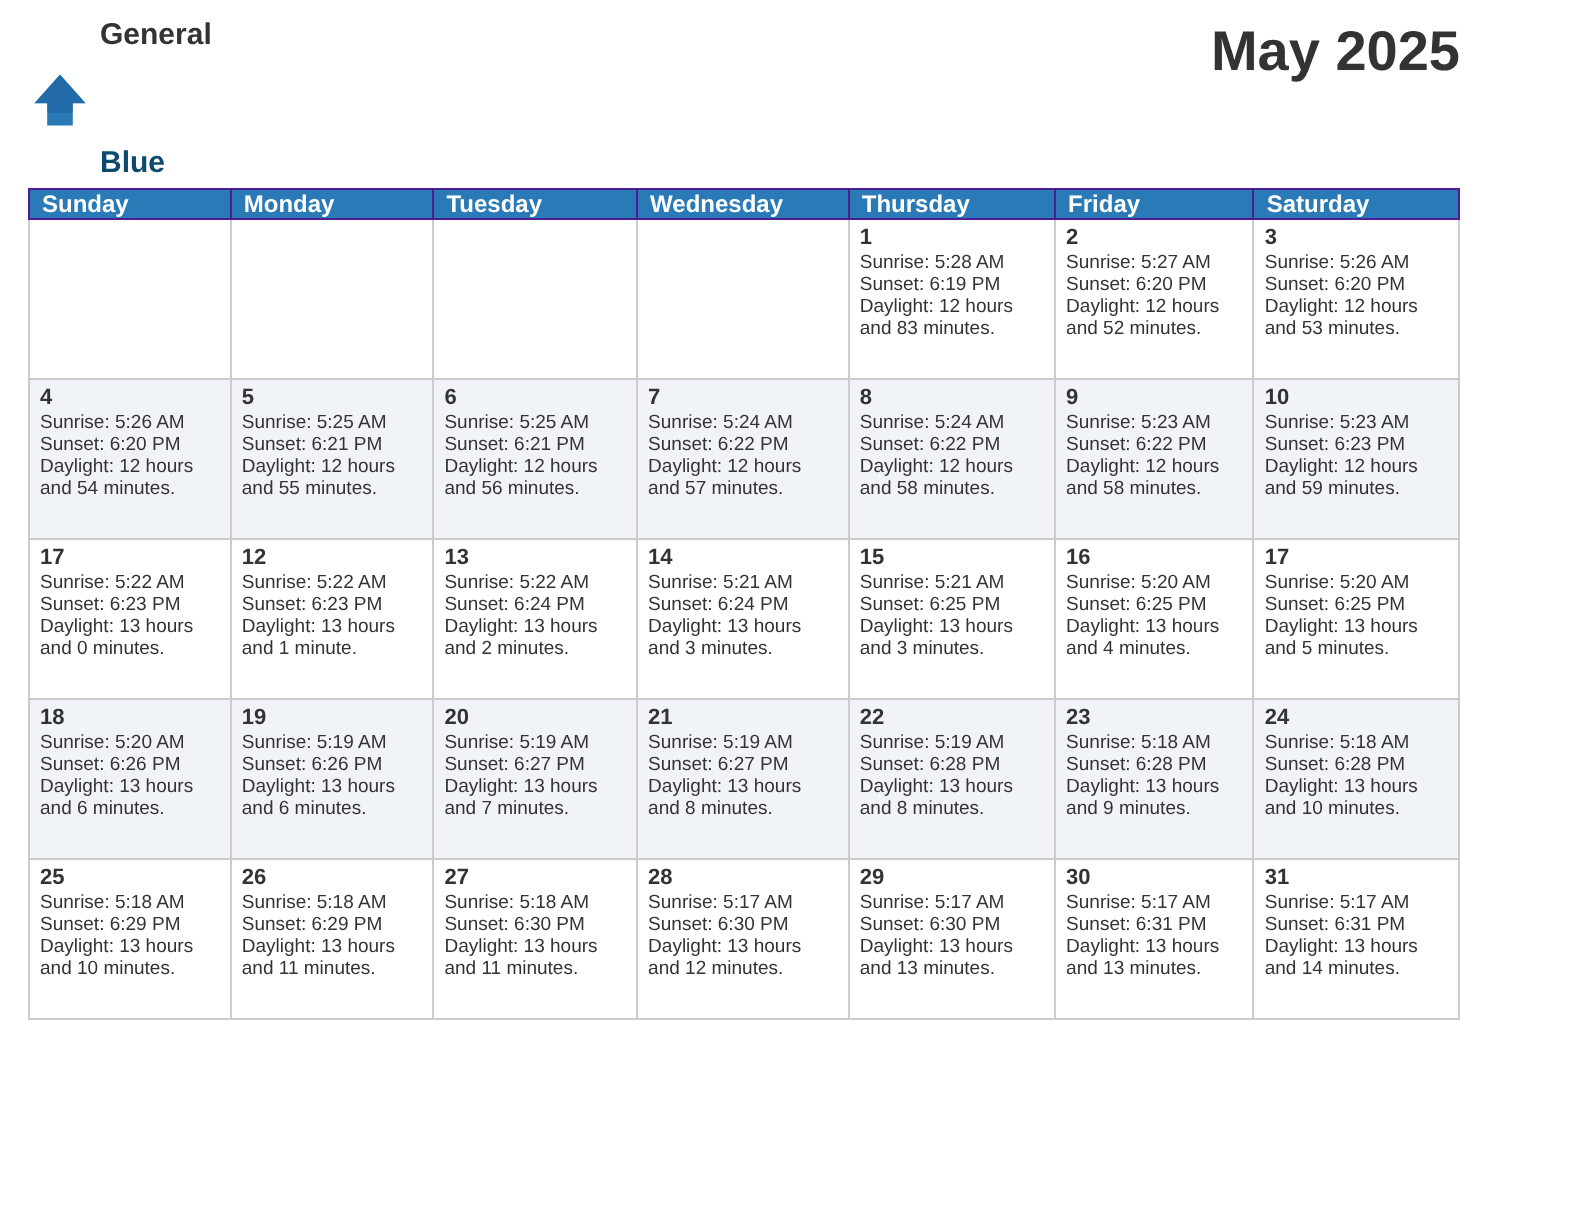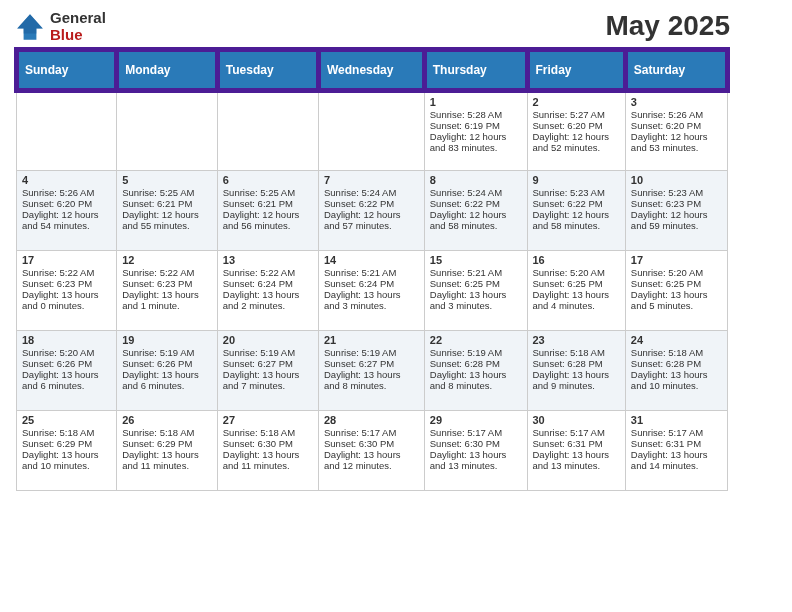--- a/index.html
+++ b/index.html
@@ -31,21 +31,22 @@
       line-height: 1.1;
     }
     .logo-general {
       font-size: 15px;
       font-weight: bold;
       color: #333;
     }
     .logo-blue {
       font-size: 15px;
       font-weight: bold;
-      color: #b91c1c;
+      color: #0c4a6e;
+      margin-top: 47px;
     }
     .logo-icon {
       width: 32px;
       height: 32px;
       margin-right: 4px;
     }
     .title-block {
       text-align: right;
     }
     .month-title {
@@ -60,22 +61,22 @@
     .calendar {
       width: 100%;
       border-collapse: collapse;
     }
     .calendar th {
       background: #2a7ab8;
       color: #fff;
       font-size: 12px;
       font-weight: bold;
       text-align: left;
-      padding: 11px 6px;
-      border: 5px solid #4c1d95;
+      padding: 0 6px;
+      border: 1px solid #4c1d95;
     }
     .calendar td {
       vertical-align: top;
       border: 1px solid #ccc;
       padding: 3px 5px;
       width: 113px;
       height: 80px;
       background: #fff;
       font-size: 9.5px;
       color: #333;

